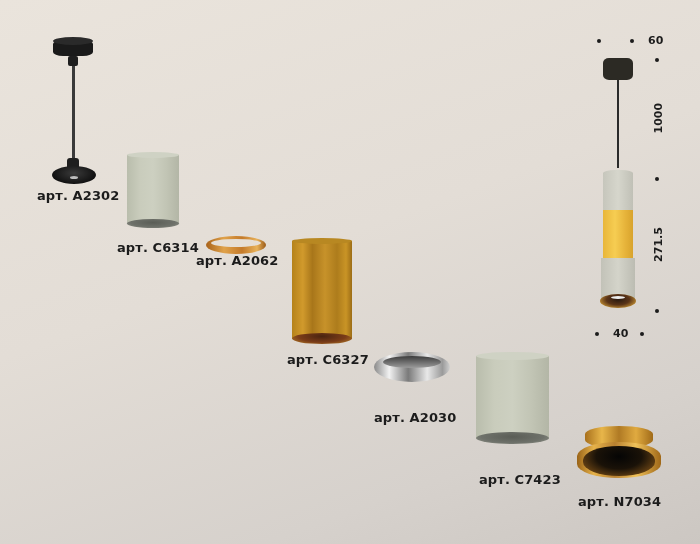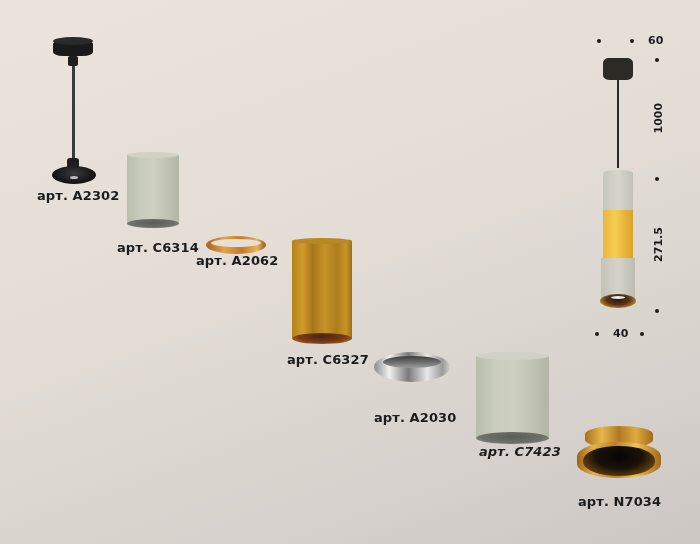--- a/index.html
+++ b/index.html
@@ -88,21 +88,21 @@
 <div class="ring" style="left:374px; top:352px; width:76px; height:30px; background: linear-gradient(90deg,#8a8a8a,#f2f2f2 20%,#7a7a7a 45%,#e8e8e8 70%,#9a9a9a 90%,#d0d0d0);">
   <div class="ring" style="left:9px; top:4px; width:58px; height:12px; background: linear-gradient(180deg,#3c3c3c,#9c9c9c);"></div>
 </div>
 <div class="label" style="left:374px; top:398px;margin-top:12px;">арт. A2030</div>
 
 <div class="cyl" style="left:476px; top:352px; width:73px; height:92px;">
   <div class="body grey-body" style="top:4px; bottom:5px;"></div>
   <div class="top grey-top" style="top:0; height:8px;"></div>
   <div class="bot grey-bot" style="bottom:0; height:12px;"></div>
 </div>
-<div class="label" style="left:479px; top:444px;font-style:italic;">арт. C7423</div>
+<div class="label" style="left:479px; top:472px;">арт. C7423</div>
 
 <div class="abs" style="left:577px; top:422px; width:84px; height:58px;">
   <div class="abs" style="left:8px; top:4px; width:68px; height:22px; background: linear-gradient(90deg,#a8701c,#e8b64a 25%,#b07a24 50%,#e0aa40 75%,#a06a18); border-radius:34px/8px;"></div>
   <div class="abs" style="left:0px; top:20px; width:84px; height:36px; background: linear-gradient(90deg,#9a6418,#e6b24a 20%,#b88030 45%,#f0c25a 70%,#a06818); border-radius:42px/14px;"></div>
   <div class="abs" style="left:6px; top:24px; width:72px; height:30px; background: radial-gradient(ellipse at 50% 35%, #050505 0%, #1a1208 45%, #6a4414 80%, #c08a30 100%); border-radius:36px/14px;"></div>
 </div>
 <div class="label" style="left:578px; top:494px;">арт. N7034</div>
 
 <div class="abs">
   <div class="abs rp-canopy"></div>

